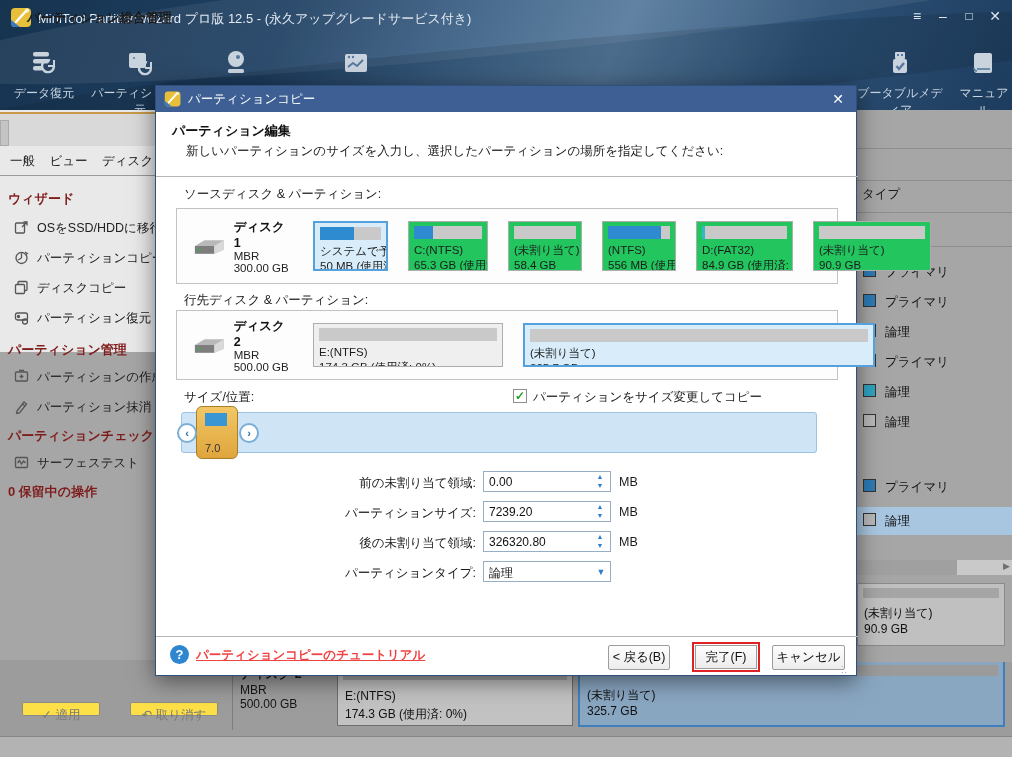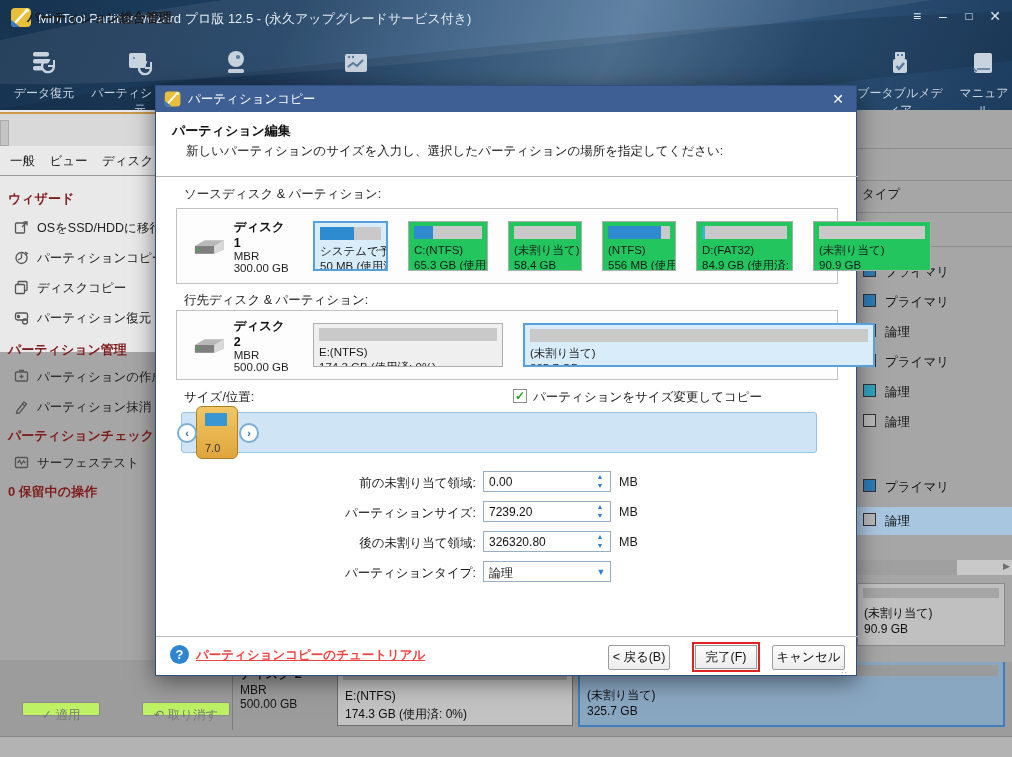--- a/index.html
+++ b/index.html
@@ -28,21 +28,21 @@
   .tabnotch { position:absolute; left:0; top:6px; width:9px; height:26px; background:#c4c4c4; border:1px solid #aaa; }
   .tabname { position:absolute; left:27px; top:9px; font-size:13px; font-weight:bold; color:#1a1a1a; white-space:nowrap; }
   .menurow { position:absolute; left:0; top:146px; width:157px; height:30px; border-bottom:1px solid #9a9a9a; overflow:hidden; white-space:nowrap; }
   .menuitem { display:inline-block; margin:7px 0 0 10px; font-size:12.5px; color:#1a1a1a; }
   .sb-head { position:absolute; left:8px; font-size:13px; font-weight:bold; color:#7f1d1d; white-space:nowrap; }
   .sb-item { position:absolute; left:14px; font-size:12.5px; color:#222; white-space:nowrap; }
   .sb-item .sicon { display:inline-block; vertical-align:-3px; margin-right:8px; }
 
   .bottom-band { position:absolute; left:0; top:660px; width:1012px; height:76px; background:#9c9c9c; }
   .vline { position:absolute; left:232px; top:660px; width:1px; height:70px; background:#7d7d7d; }
-  .gbtn { position:absolute; top:702px; height:14px; background:#bef264; border:1px solid #8b8b8b; border-radius:2px; color:#7a7a7a; font-size:12.5px; text-align:center; line-height:24px; }
+  .gbtn { position:absolute; top:702px; height:14px; background:#fde047; border:1px solid #8b8b8b; border-radius:2px; color:#7a7a7a; font-size:12.5px; text-align:center; line-height:24px; }
   .statusbar { position:absolute; left:0; top:736px; width:1012px; height:21px; background:#b3b3b3; border-top:1px solid #878787; }
 
   
   .bg-diskinfo { position:absolute; left:240px; top:666px; width:95px; color:#151515; }
   .bg-diskinfo .dname { font-weight:bold; font-size:12.5px; }
   .bg-diskinfo .dline { font-size:12px; }
   .bg-block { position:absolute; font-size:12px; color:#111; }
   .bg-bar { position:absolute; left:5px; right:5px; top:4px; height:11px; background:#a2a2a2; }
   .bb-l1 { position:absolute; left:7px; top:24px; } .bb-l2 { position:absolute; left:7px; top:41px; }
 
@@ -264,21 +264,21 @@
 
   <div class="sb-head" style="top:483px;">0 保留中の操作</div>
 
   <div class="bottom-band"></div>
   <div class="vline"></div>
 
   <div class="gbtn" style="left:22px; width:78px;">
     <span>✓</span>
     <span>適用</span>
   </div>
-  <div class="gbtn" style="left:142px; width:88px;">
+  <div class="gbtn" style="left:130px; width:88px;">
     <span>↶</span>
     <span>取り消す</span>
   </div>
 
   <div class="bg-diskinfo">
     <div class="dname">ディスク 2</div>
     <div class="dline">MBR</div>
     <div class="dline">500.00 GB</div>
   </div>
   <div class="bg-block" style="left:337px; top:664px; width:236px; height:62px; background:#c2c2c2; border:1px solid #6e6e6e;">

